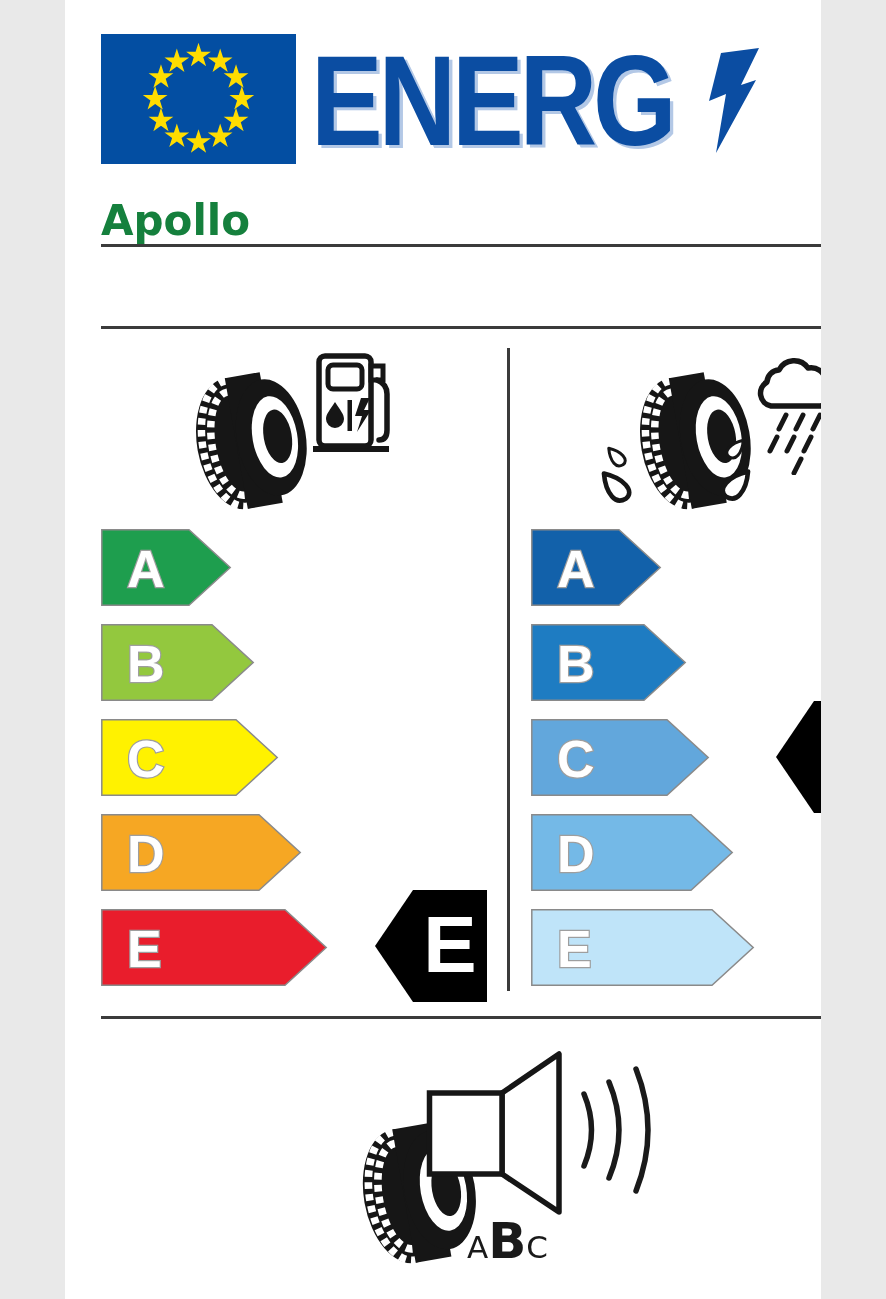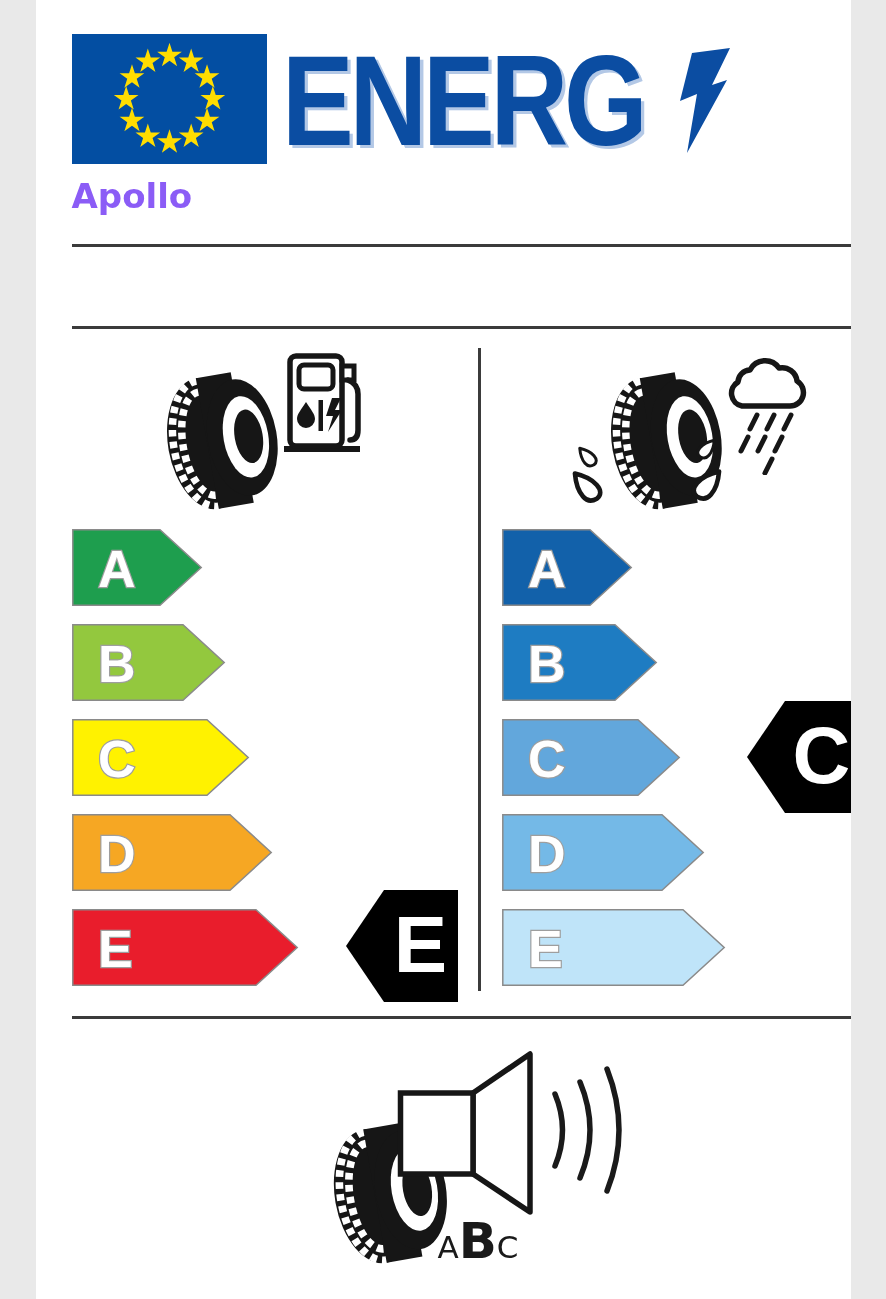--- a/index.html
+++ b/index.html
@@ -1,29 +1,29 @@
 <!DOCTYPE html>
 <html><head>
 <meta charset="utf-8">
 <style>
   html,body{margin:0;padding:0;background:#e9e9e9;font-family:"Liberation Sans",sans-serif;}
-  .canvas{position:relative;width:815px;height:1299px;background:#ffffff;margin:0 auto;overflow:hidden;}
+  .canvas{position:relative;width:756px;height:1299px;background:#ffffff;margin:0 auto;overflow:hidden;}
   .abs{position:absolute;}
 
   
   .energ-text{
     left:246px;top:34px;
     font-weight:bold;font-size:128px;line-height:1.05;
     letter-spacing:-5px;color:#0B4DA2;
     transform:scaleX(0.84);transform-origin:left top;
     text-shadow:4px 3px 0 #b3c8e6;
     white-space:nowrap;
   }
-  .brand-name{left:36px;top:176px;font-family:"DejaVu Sans","Liberation Sans",sans-serif;
-    font-weight:bold;font-size:34px;color:#8b5cf6;}
+  .brand-name{left:36px;top:196px;font-family:"DejaVu Sans","Liberation Sans",sans-serif;
+    font-weight:bold;font-size:42px;color:#15803d;}
   .hrule{left:36px;width:814px;height:3px;background:#3b3b3b;}
   .vrule{left:442px;top:348px;width:3px;height:643px;background:#3b3b3b;}
 
   
   .scale{display:flex;flex-direction:column;}
   .arrow-row{height:77px;margin-bottom:18px;}
   .arrow-letter{
     font-family:"Liberation Sans",sans-serif;font-weight:bold;font-size:52px;
     fill:#ffffff;stroke:#9e9e9e;stroke-width:2.4px;paint-order:stroke;
   }

